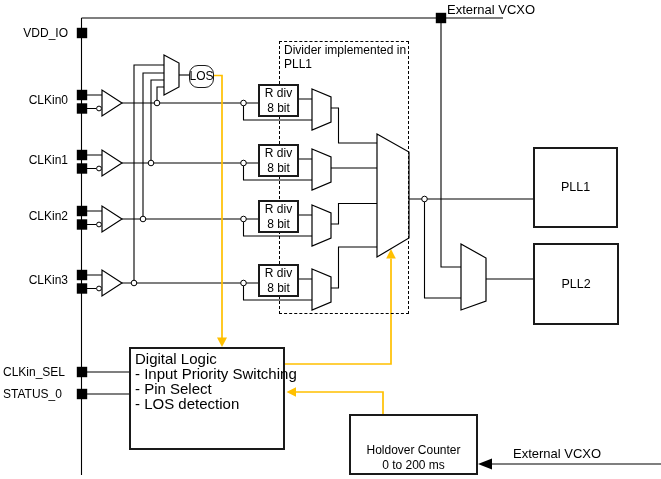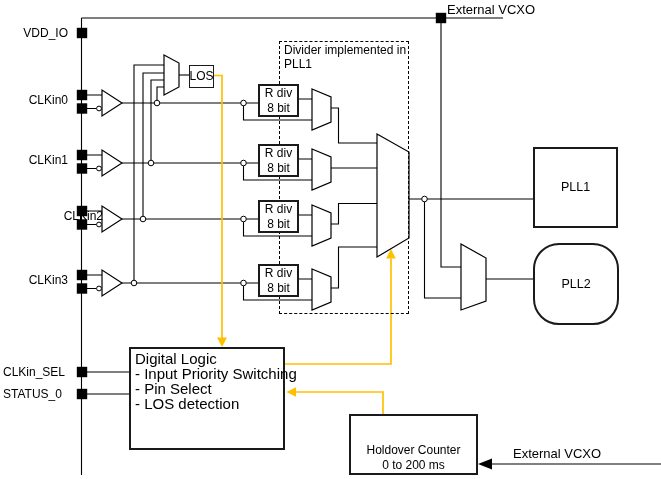--- a/index.html
+++ b/index.html
@@ -8,21 +8,21 @@
   .stage svg{position:absolute;left:0;top:0;}
   .wire{stroke:#000;stroke-width:1.1;fill:none;}
   .accent{stroke:#FFC000;stroke-width:1.7;fill:none;}
   .accent-head{fill:#FFC000;stroke:none;}
   .black-head{fill:#000;stroke:none;}
   .shape{fill:#fff;stroke:#000;stroke-width:1.2;}
   .node{fill:#fff;stroke:#000;stroke-width:1;}
   .box{position:absolute;box-sizing:border-box;background:#fff;border:2px solid #1a1a1a;
        display:flex;flex-direction:column;align-items:center;justify-content:center;
        font-size:12.5px;line-height:15px;text-align:center;}
-  .box.thin{border-width:1.5px;}
+  .box.thin{border-width:1.5px;border-radius:9px;}
   .dashedbox{position:absolute;box-sizing:border-box;border:1px dashed #000;background:transparent;}
   .dash-title{position:absolute;left:4px;top:2px;font-size:12px;line-height:13.5px;text-align:left;white-space:nowrap;}
   .lbl{position:absolute;font-size:12px;line-height:14px;white-space:nowrap;}
   .lbl.ra{text-align:right;width:68px;left:0;}
   .dl-box{position:absolute;box-sizing:border-box;background:#fff;border:2px solid #1a1a1a;
           font-size:15px;line-height:15px;padding:2px 0 0 4px;}
   .dl-box div{white-space:nowrap;}
   .rdiv{font-size:12px;line-height:14.5px;border-width:2px;}
   .los{font-size:12px;}
 </style>
@@ -146,39 +146,39 @@
     <span>8 bit</span>
   </div>
   <div class="box rdiv" style="left:258px;top:264px;width:41px;height:33px;">
     <span>R div</span>
     <span>8 bit</span>
   </div>
 
   <div class="box" style="left:533px;top:147px;width:85px;height:81px;">
     <span>PLL1</span>
   </div>
-  <div class="box" style="left:533px;top:243px;width:86px;height:82px;border-radius:26px;">
+  <div class="box" style="left:533px;top:243px;width:86px;height:82px;">
     <span>PLL2</span>
   </div>
 
   <div class="dl-box" style="left:129px;top:347px;width:156px;height:103px;">
     <div>Digital Logic</div>
     <div>- Input Priority Switching</div>
     <div>- Pin Select</div>
     <div>- LOS detection</div>
   </div>
 
   <div class="box" style="left:349px;top:414px;width:129px;height:61px;font-size:12px;justify-content:flex-end;">
     <span>Holdover Counter</span>
     <span>0 to 200 ms</span>
   </div>
 
   <div class="lbl ra" style="top:26px;">VDD_IO</div>
   <div class="lbl ra" style="top:93px;">CLKin0</div>
   <div class="lbl ra" style="top:153px;">CLKin1</div>
-  <div class="lbl ra" style="top:209px;margin-left:35px;">CLKin2</div>
+  <div class="lbl ra" style="top:209px;">CLKin2</div>
   <div class="lbl ra" style="top:273px;">CLKin3</div>
   <div class="lbl" style="left:3px;top:365px;">CLKin_SEL</div>
   <div class="lbl" style="left:3px;top:387px;">STATUS_0</div>
   <div class="lbl" style="left:447px;top:3px;font-size:13px;">External VCXO</div>
   <div class="lbl" style="left:513px;top:447px;font-size:13px;">External VCXO</div>
 
 </div>
 
 </body></html>

